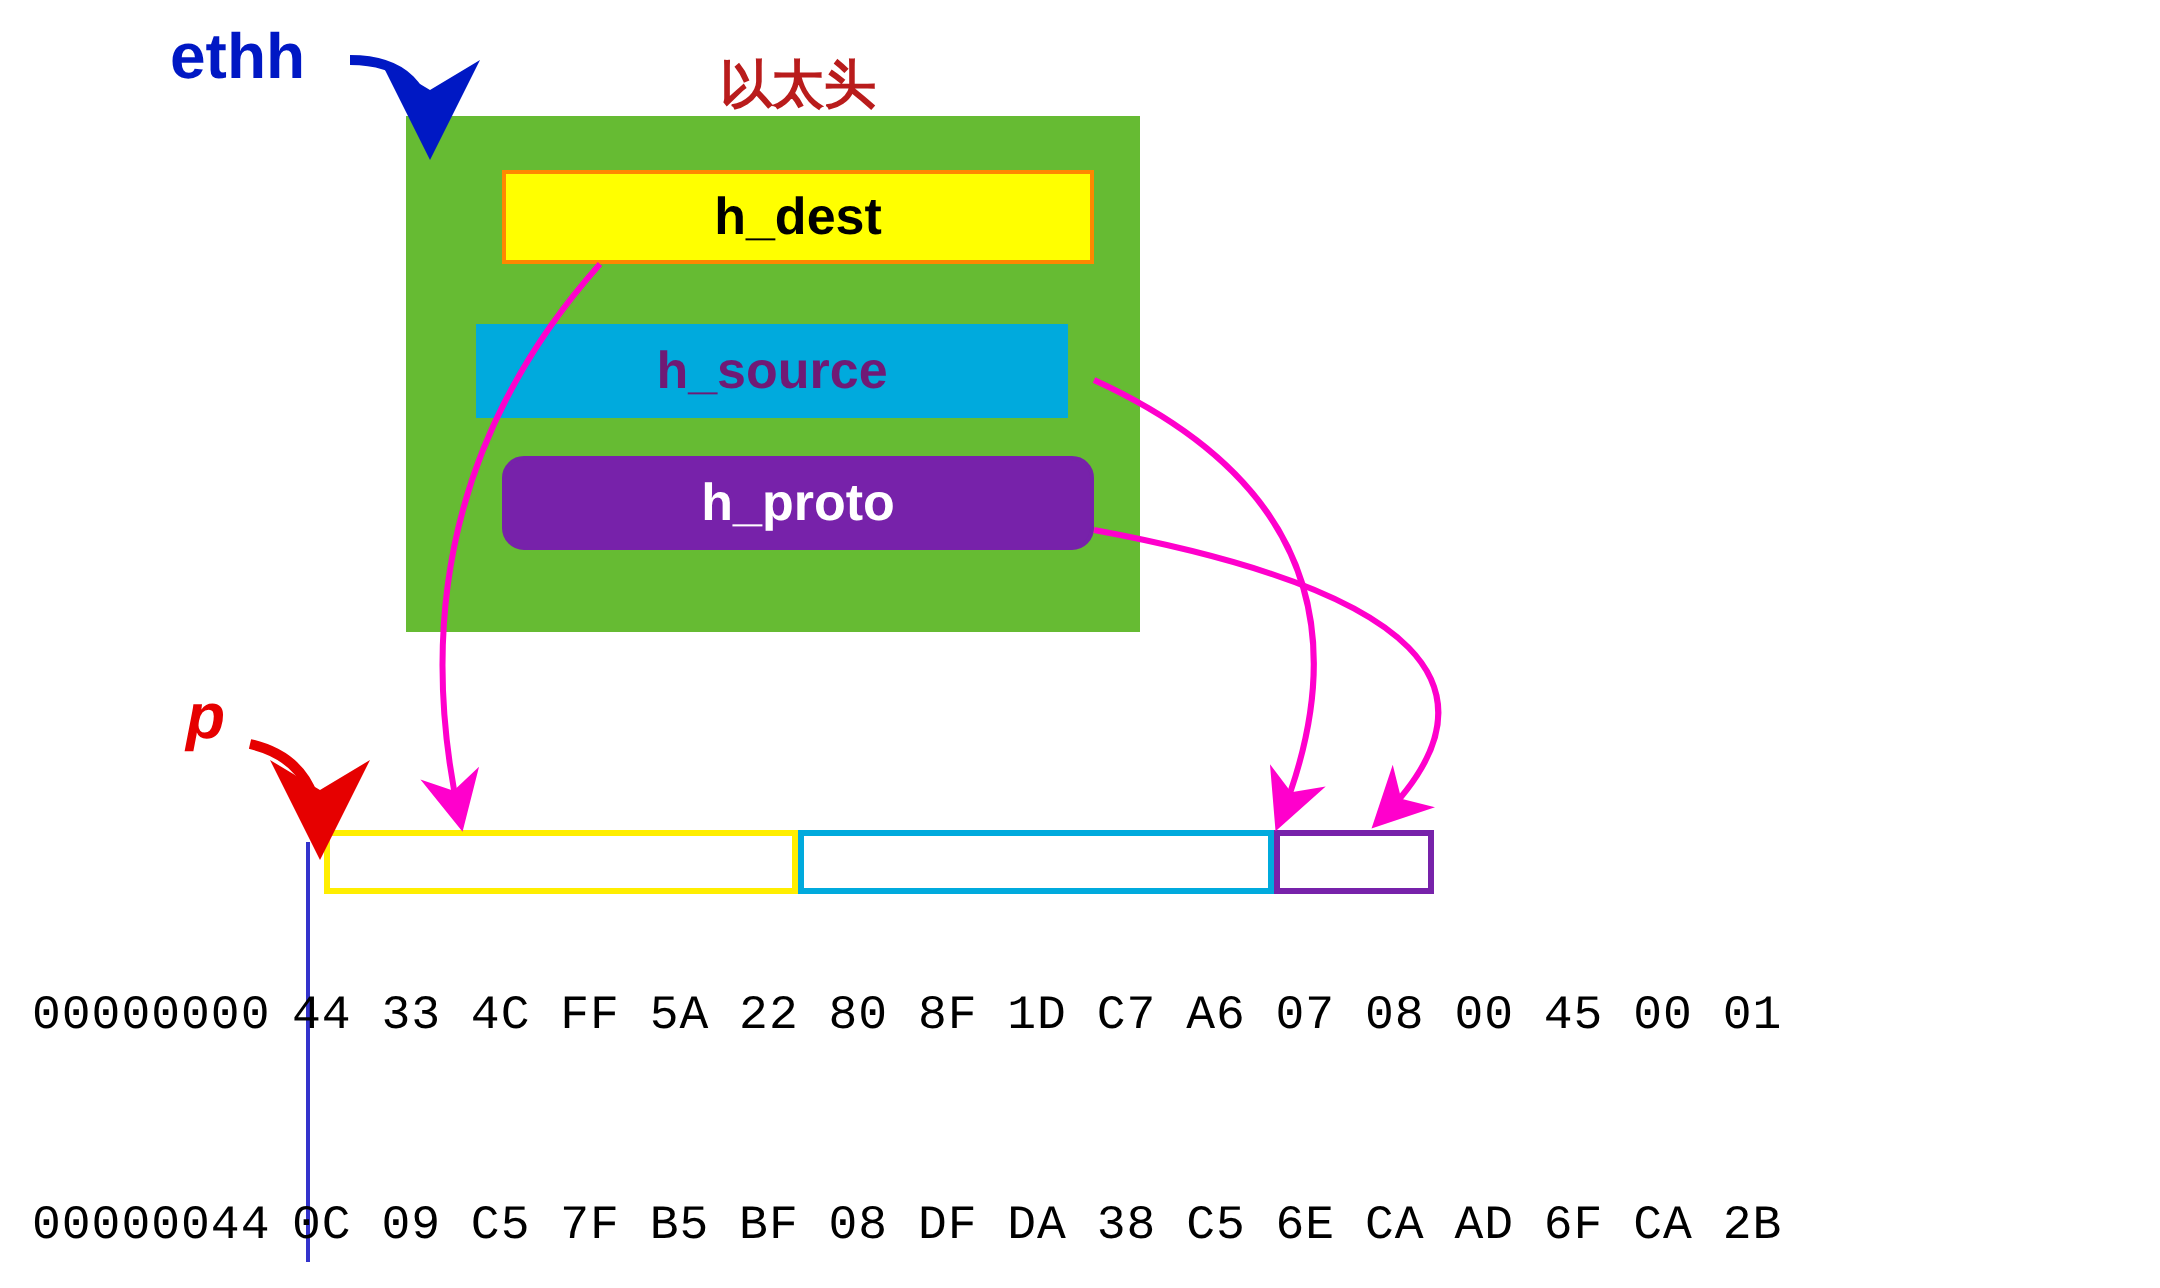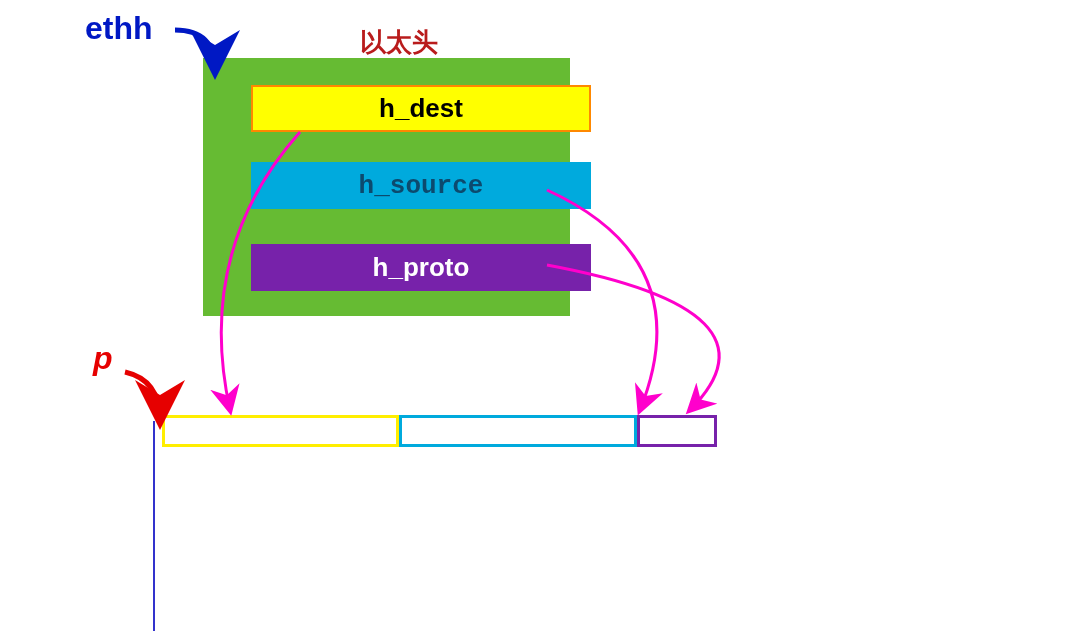--- a/index.html
+++ b/index.html
@@ -44,53 +44,53 @@
       position: absolute;
       top: 58px;
       left: 203px;
       width: 367px;
       height: 258px;
       background: #66BB33;
     }
     
     .field {
       position: absolute;
-      width: 340px;
+      width: 296px;
       height: 47px;
       border: 2px solid;
       display: flex;
       align-items: center;
       justify-content: center;
       font-size: 26px;
       font-weight: bold;
     }
     
     .field-dest {
       top: 85px;
       left: 251px;
       background: #FFFF00;
       border-color: #FF8800;
       color: #000;
     }
     
     .field-source {
       top: 162px;
-      left: 251px;
+      left: 238px;
       background: #00AADD;
       border-color: #00AADD;
-      color: #0c4a6e;
-      font-family: Liberation Mono, monospace;
+      color: #701a75;
     }
     
     .field-proto {
-      top: 244px;
+      top: 228px;
       left: 251px;
       background: #7722AA;
       border-color: #7722AA;
       color: #fff;
+      border-radius: 11px;
     }
     
     .hexdump {
       position: absolute;
       top: 421px;
       left: 16px;
       font-family: "Consolas", "Courier New", monospace;
       font-size: 24px;
       line-height: 35px;
       color: #000;
@@ -155,20 +155,22 @@
 <div class="title-eth">以太头</div>
 
 <div class="struct-box"></div>
 <div class="field field-dest">h_dest</div>
 <div class="field field-source">h_source</div>
 <div class="field field-proto">h_proto</div>
 
 <div class="vline"></div>
 
 <div class="hexdump">
+  <div><span class="offset">00000000</span><span>44 33 4C FF 5A 22 80 8F 1D C7 A6 07 08 00 45 00 01</span></div>
+  <div><span class="offset">00000044</span><span>0C 09 C5 7F B5 BF 08 DF DA 38 C5 6E CA AD 6F CA 2B</span></div>
   
   
   
   
 </div>
 
 <div class="hex-box hex-box-yellow"></div>
 <div class="hex-box hex-box-blue"></div>
 <div class="hex-box hex-box-purple"></div>
 

